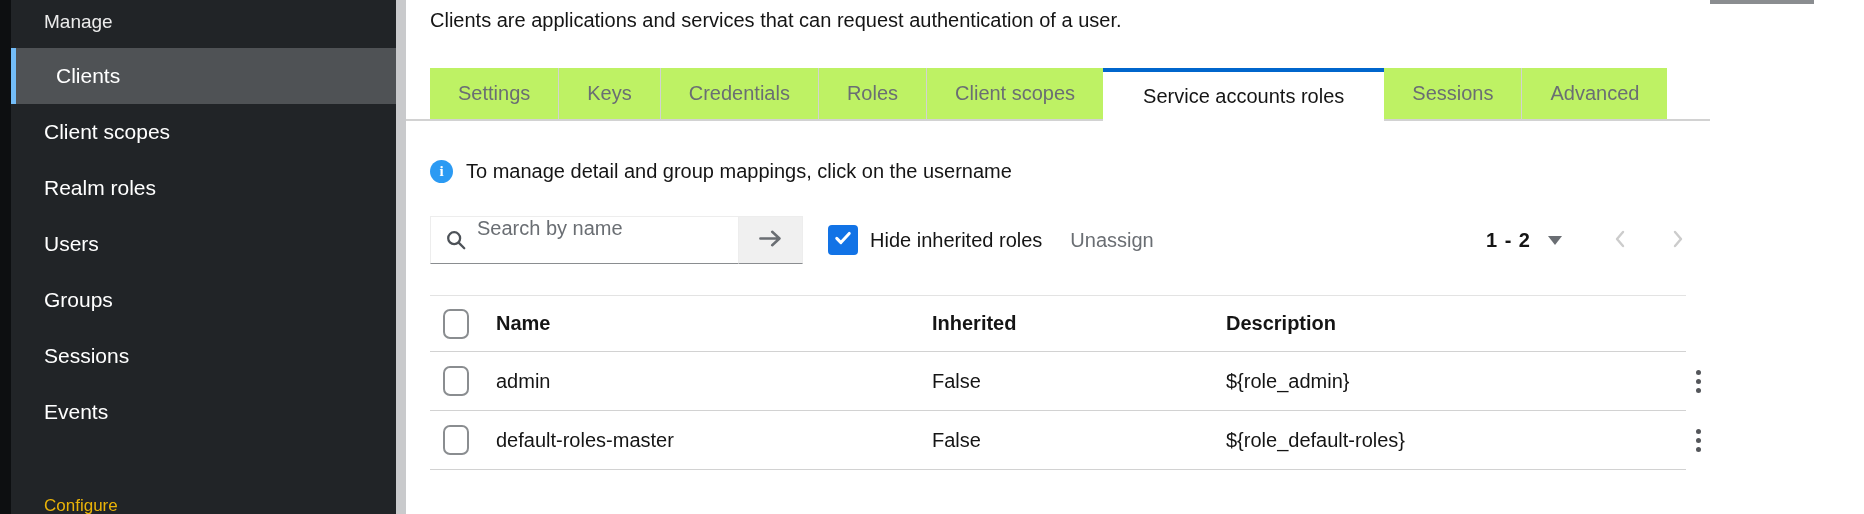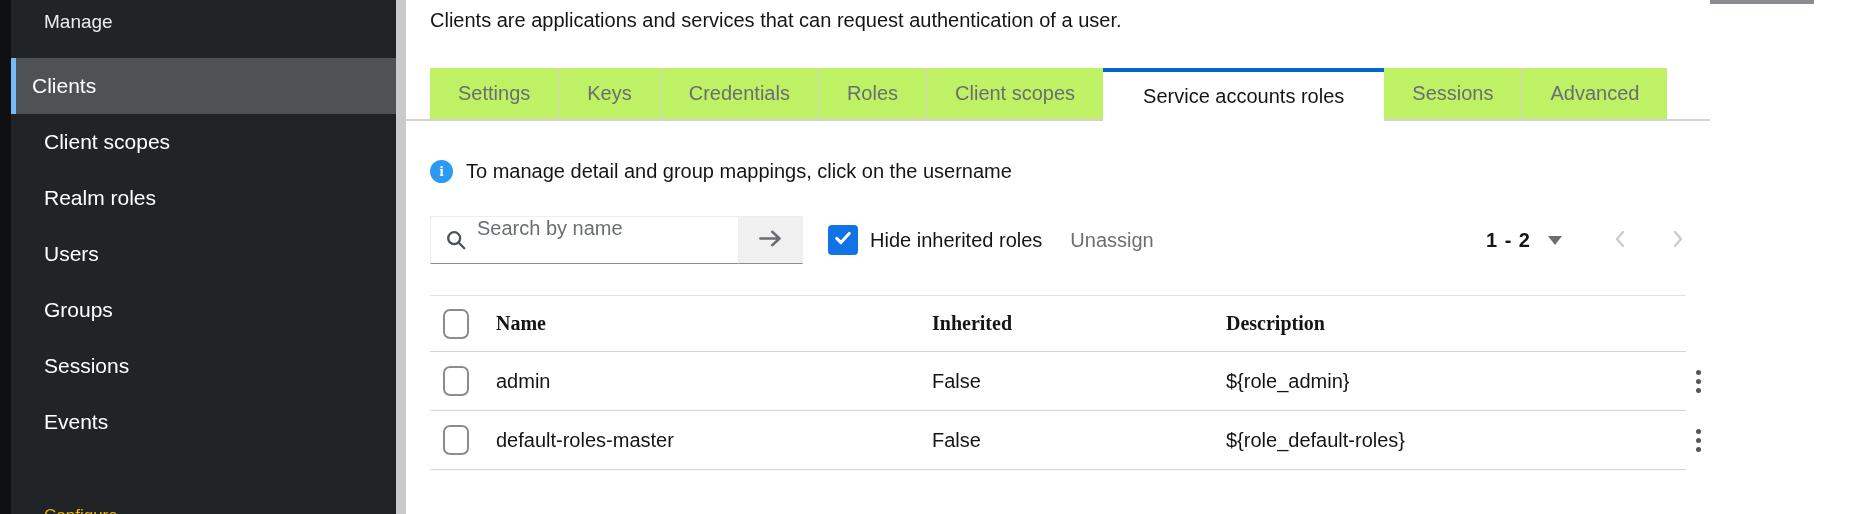--- a/index.html
+++ b/index.html
@@ -9,23 +9,23 @@
     background: #fff;
     font-family: "Liberation Sans", sans-serif;
     color: #151515;
     overflow: hidden;
   }
 
   
   .sidebar { position:absolute; left:0; top:0; width:396px; height:514px; background:var(--sidebar-bg,#212427); }
   .sidebar-scrollbar { position:absolute; left:0; top:0; width:11px; height:514px; background:#0d0f11; }
   .nav { position:absolute; left:11px; top:0; right:0; }
-  .nav-section-label { padding:11px 0 25px 33px; font-size:19px; color:#ececec; }
+  .nav-section-label { padding:11px 0 15px 33px; font-size:19px; color:#ececec; }
   .nav-item { height:56px; display:flex; align-items:center; padding-left:33px; font-size:21px; color:#fff; cursor:pointer; }
-  .nav-item.selected { background:var(--nav-selected-bg,#4f5255); border-left:5px solid var(--nav-selected-bar,#73bcf7); padding-left:16px; }
+  .nav-item.selected { background:var(--nav-selected-bg,#4f5255); border-left:5px solid var(--nav-selected-bar,#73bcf7); padding-left:40px; }
   .nav-footer-label { margin-top:56px; padding-left:33px; font-size:17px; color:#eab308; }
 
   
   .content-scrollbar { position:absolute; left:396px; top:0; width:10px; height:514px; background:#c9cacc; }
 
   
   .main { position:absolute; left:406px; top:0; width:1304px; height:514px; background:#fff; }
   .description { margin:8px 24px 0; font-size:20px; line-height:24px; color:#151515; }
 
   
@@ -59,21 +59,21 @@
 
   .pagination { margin-left:auto; display:flex; align-items:center; }
   .page-range { font-size:20px; font-weight:600; letter-spacing:1px; white-space:nowrap; }
   .caret-down { margin-left:17px; width:0; height:0; border-left:7px solid transparent; border-right:7px solid transparent; border-top:9px solid #6a6e73; cursor:pointer; }
   .pg-btn { background:none; border:none; cursor:default; display:flex; align-items:center; }
   .pg-prev { margin-left:50px; } .pg-next { margin-left:42px; }
 
   
   .table { margin:30px 24px 0; }
   .thead, .trow { display:grid; grid-template-columns:66px 436px 294px 450px 1fr; align-items:center; }
-  .thead { height:57px; border-top:1px solid #e3e3e3; border-bottom:1px solid #d2d2d2; font-weight:700; font-size:20px;font-family:Liberation Serif, serif; }
+  .thead { height:57px; border-top:1px solid #e3e3e3; border-bottom:1px solid #d2d2d2; font-weight:700; font-size:20px; }
   .trow { height:59px; border-bottom:1px solid #d2d2d2; font-size:20px; }
   .cb { width:26px; height:30px; border:2px solid #8a8d90; border-radius:7px; background:#fff; cursor:pointer; margin-left:13px; }
   .kebab { display:flex; flex-direction:column; gap:4px; padding-left:20px; cursor:pointer; width:fit-content; background:none; border:none; }
   .kebab .dot { width:5px; height:5px; border-radius:50%; background:#54565a; }
 
   
   .remnant-text { position:absolute; left:1467px; top:0; width:21px; height:3px; background:#55575a; }
   .remnant-underline { position:absolute; left:1673px; top:0; width:141px; height:4px; background:#8a8d90; }
 </style>
 </head>

